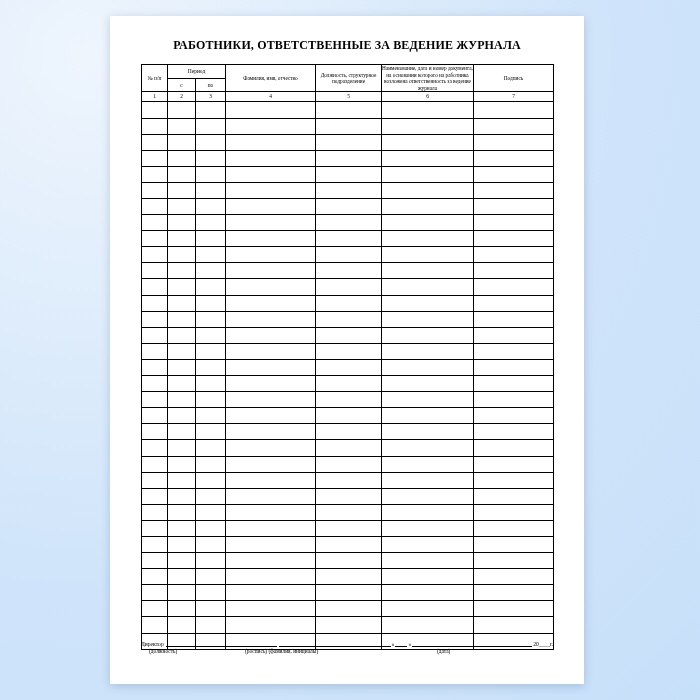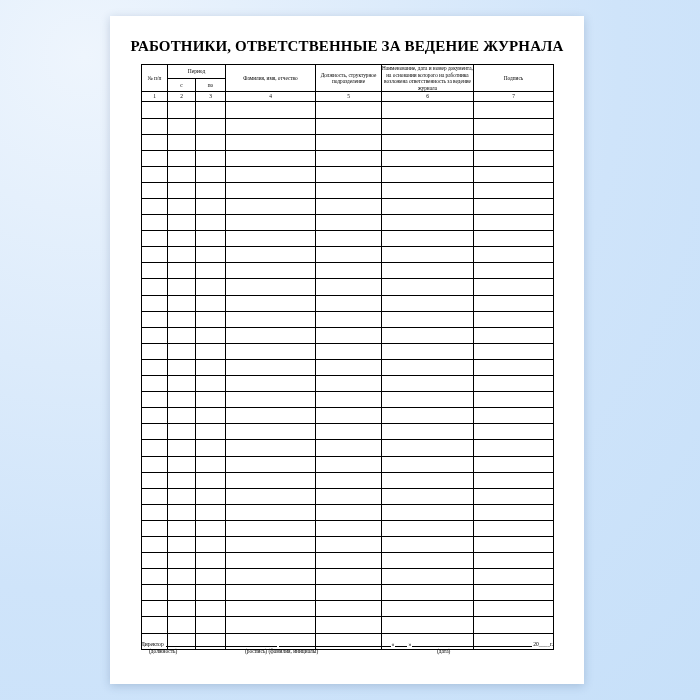--- a/index.html
+++ b/index.html
@@ -29,21 +29,21 @@
     height: 668px;
     background: #ffffff;
     box-shadow: 0 2px 9px rgba(40,70,110,0.22);
   }
   .doc-title {
     position: absolute;
     top: 22px;
     left: 0;
     width: 100%;
     text-align: center;
-    font-size: 15px;
+    font-size: 12px;
     font-weight: bold;
     letter-spacing: 0.15px;
     color: #000;
   }
   table.journal {
     position: absolute;
     left: 31px;
     top: 48px;
     width: 412px;
     border-collapse: collapse;

